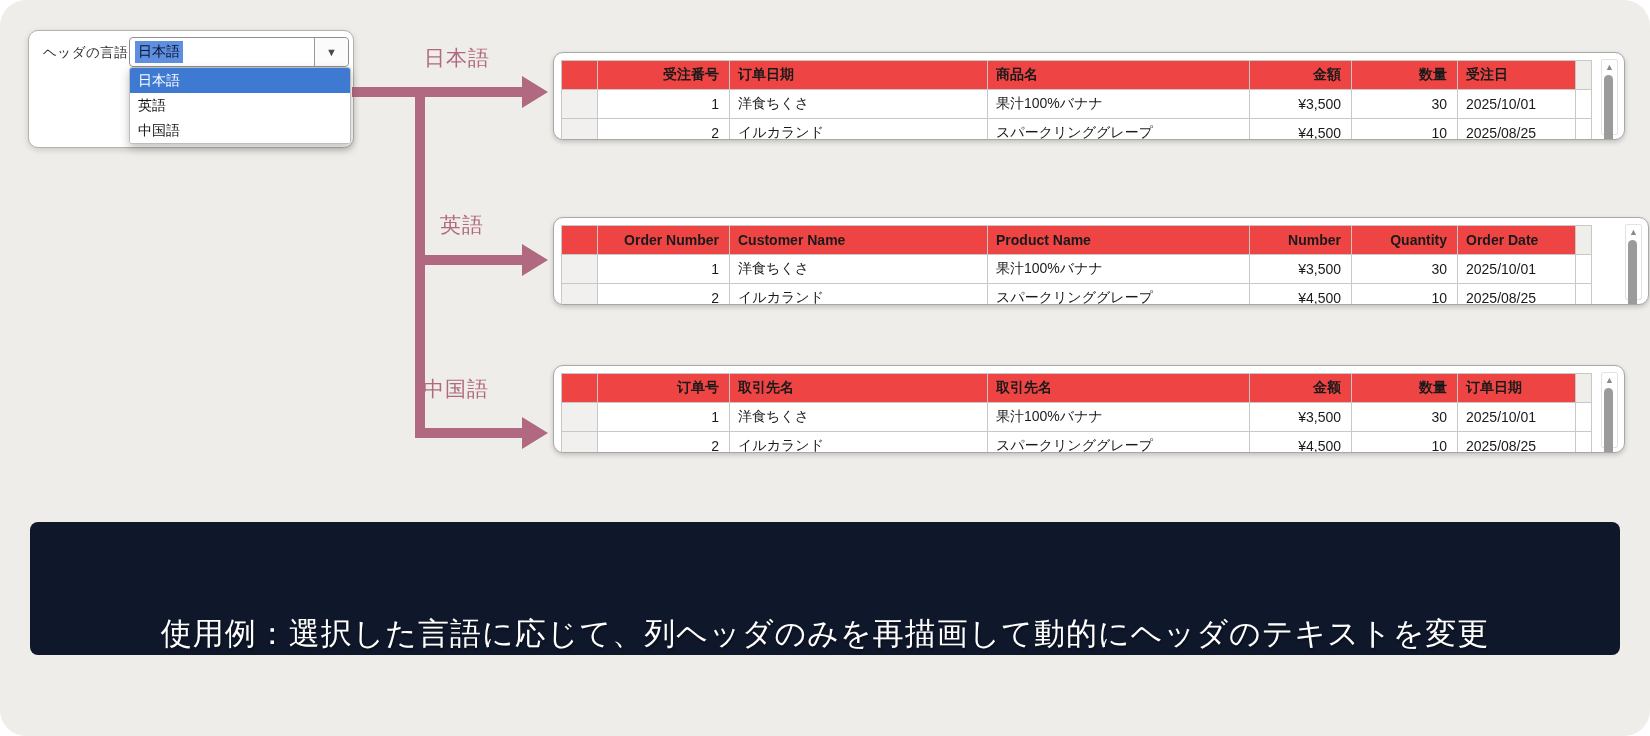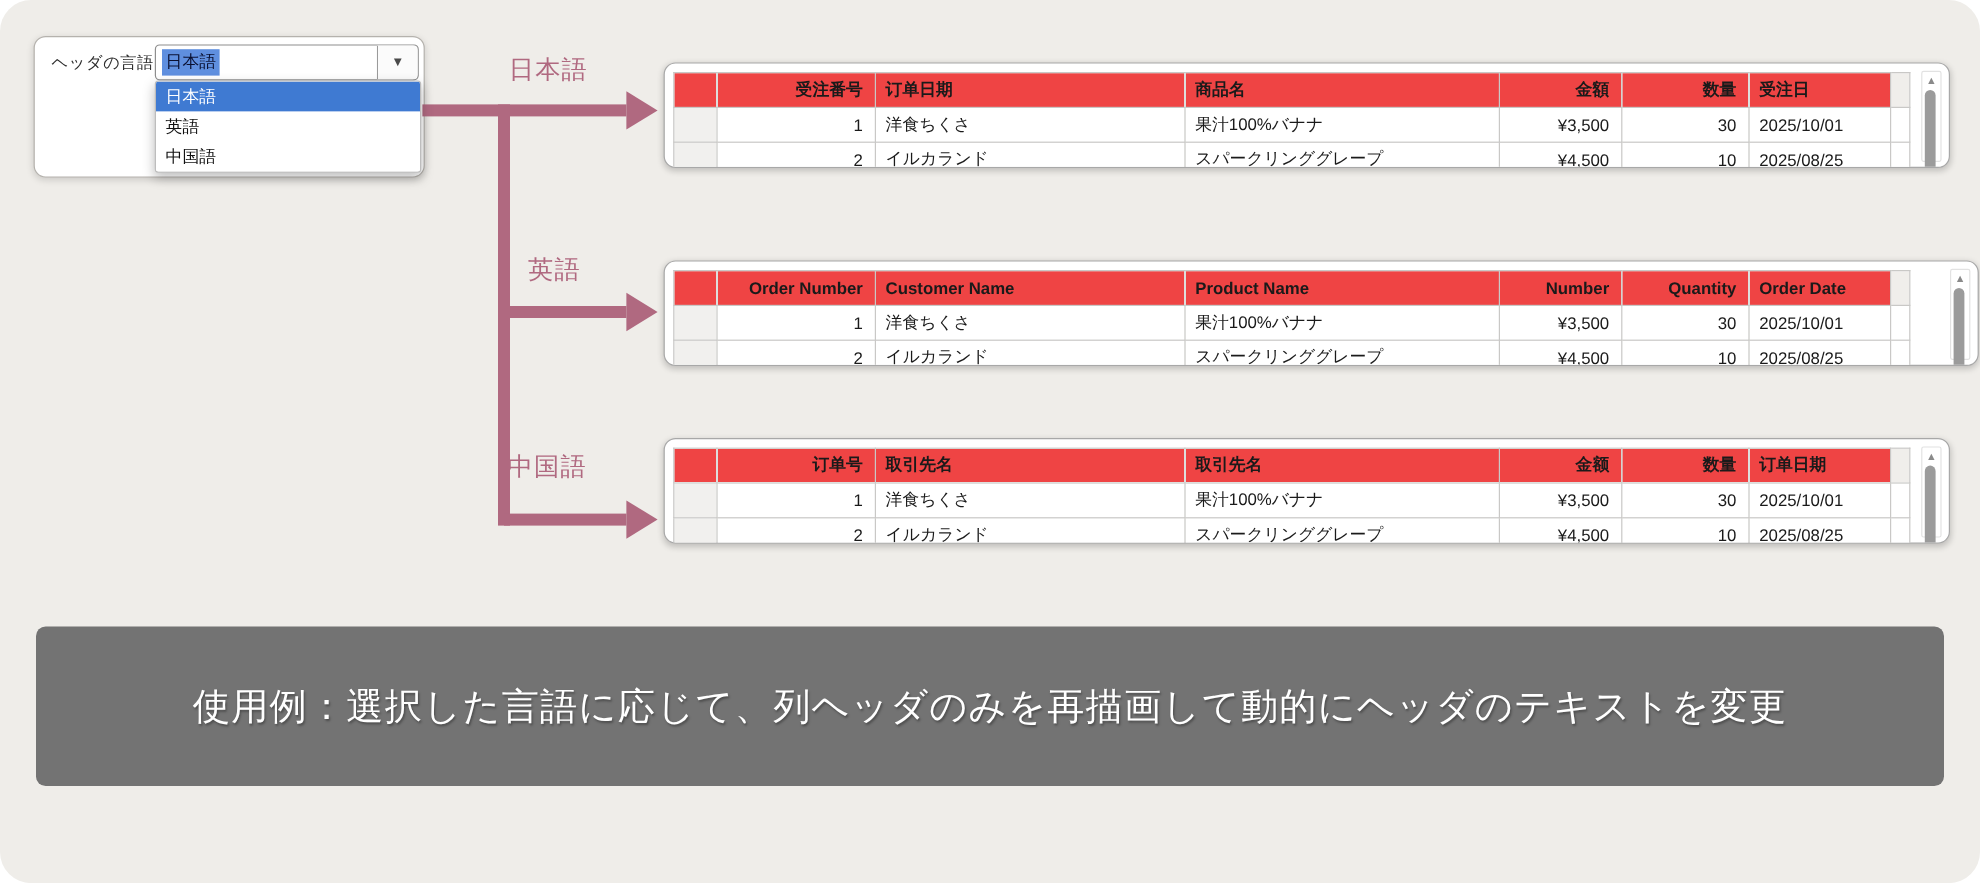--- a/index.html
+++ b/index.html
@@ -44,22 +44,22 @@
   .sb{position:absolute;right:6px;top:6px;width:15px;height:74px;background:#ffffff;border:1px solid #e2e2e2;
       border-radius:2px;}
   .sb-up{position:absolute;top:2px;left:0;width:100%;text-align:center;font-size:9px;color:#8a8a8a;line-height:10px;}
   .sb-thumb{position:absolute;left:2px;top:15px;width:9px;height:70px;background:#9b9b9b;border-radius:5px;}
 
   
   col.c0{width:36px;} col.c1{width:132px;} col.c2{width:258px;} col.c3{width:262px;}
   col.c4{width:102px;} col.c5{width:106px;} col.c6{width:118px;} col.c7{width:16px;}
 
   
-  .caption{position:absolute;left:30px;top:522px;width:1590px;height:133px;background:#737373;border-radius:8px;
-           display:flex;align-items:center;justify-content:center;}
+  .caption{position:absolute;left:30px;top:522px;width:1590px;height:133px;background:#0f172a;border-radius:8px;
+           display:flex;align-items:flex-end;justify-content:center;}
   .caption-text{font-size:31px;color:#ffffff;letter-spacing:1px;text-shadow:1px 2px 2px rgba(0,0,0,.35);}
 </style>
 </head>
 <body>
 
 <div class="canvas">
 
   <div class="panel">
     <span class="panel-label">ヘッダの言語：</span>
     <div class="combo">

